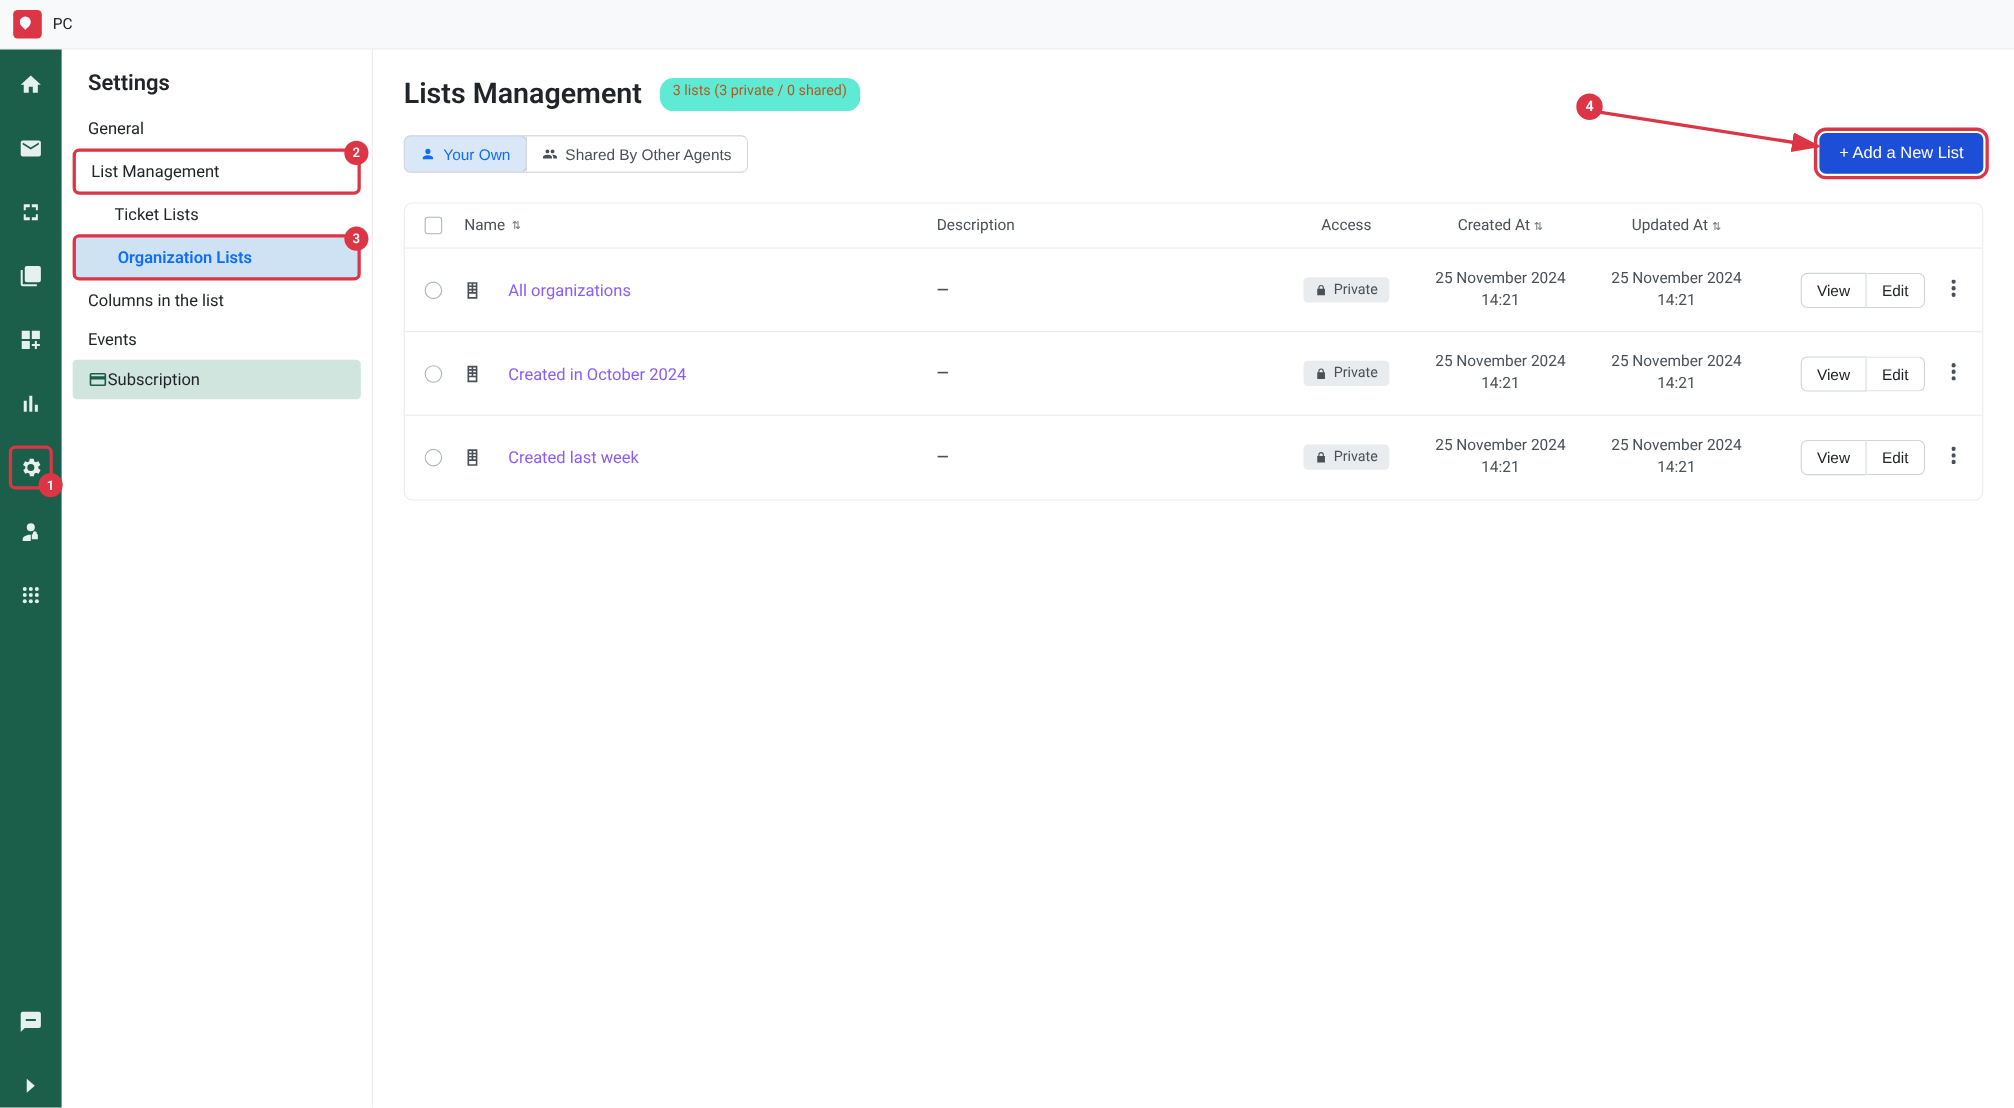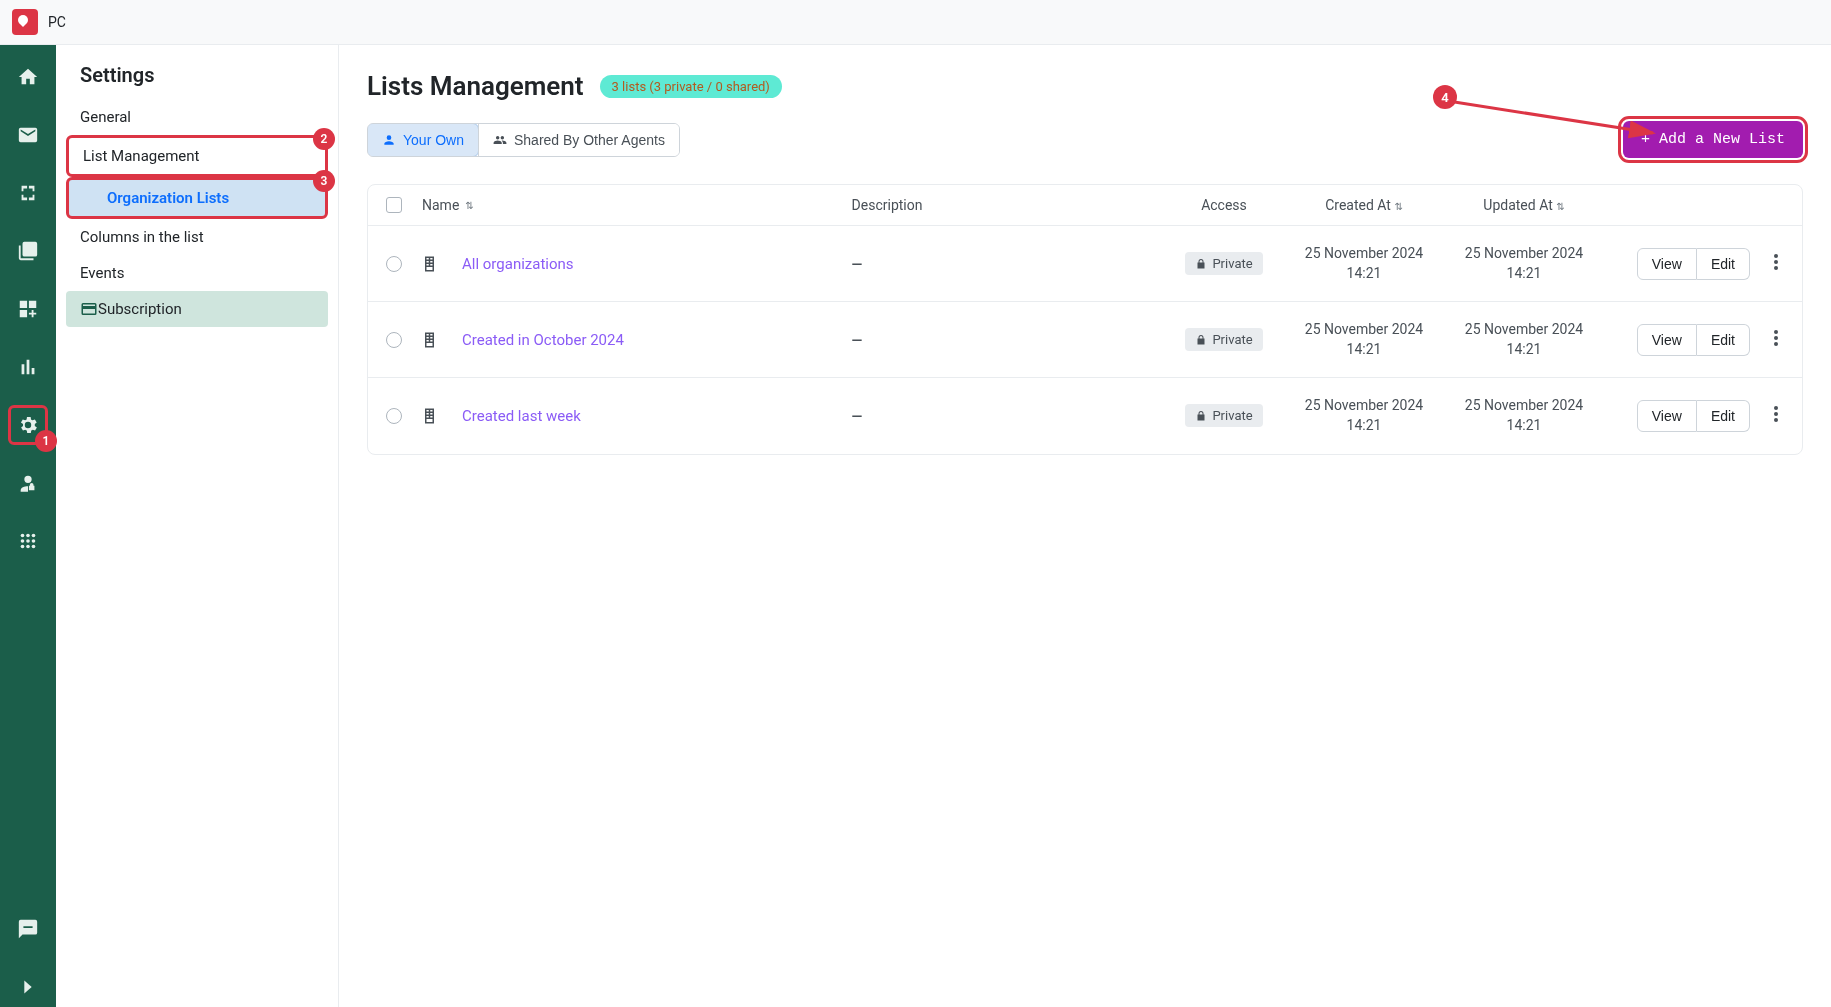--- a/index.html
+++ b/index.html
@@ -27,31 +27,31 @@
 .settings-title { font-size: 20px; font-weight: 600; padding: 0 14px 12px 14px; }
 .nav-link { padding: 9px 14px; font-size: 15px; color: #212529; cursor: pointer; border-radius: 4px; position: relative; }
 .nav-link.sub { padding-left: 38px; }
 .nav-link.highlight { border: 3px solid #dc3545; border-radius: 6px; }
 .nav-link.active-sub { background: #cfe2f3; color: #0d6efd; font-weight: 600; }
 .nav-link.subs { background: #cfe5dd; display: flex; align-items: center; gap: 0; }
 .nav-link .annot { position: absolute; width: 22px; height: 22px; background: #dc3545; color: #fff; border-radius: 50%; display: flex; align-items: center; justify-content: center; font-size: 12px; font-weight: 600; right: -10px; top: -10px; }
 
 
 .main { flex: 1; padding: 26px 28px; overflow-y: auto; }
-.main-header { display: flex; align-items: center; gap: 16px; margin-bottom: 20px; }
+.main-header { display: flex; gap: 16px; margin-bottom: 20px; }
 .main-title { font-size: 26px; font-weight: 600; }
 .badge-summary { background: #5eead4; color: #b35a1f; padding: 4px 12px; border-radius: 12px; font-size: 13px; }
 
 .toolbar-row { display: flex; align-items: center; margin-bottom: 26px; position: relative; }
 .seg-group { display: flex; border: 1px solid #ced4da; border-radius: 6px; overflow: hidden; }
 .seg-btn { padding: 8px 14px; font-size: 14px; background: #fff; border: none; cursor: pointer; display: flex; align-items: center; gap: 7px; color: #495057; }
 .seg-btn.active { background: #d9e7f7; color: #0d6efd; border: 1px solid #aac8ea; border-radius: 6px; margin: -1px; }
 .seg-btn + .seg-btn { border-left: 1px solid #ced4da; align-items: center; }
 .toolbar-spacer { flex: 1; }
-.btn-primary { background: #a21caf; color: #fff; border: none; padding: 10px 18px; border-radius: 6px; font-size: 15px; cursor: pointer; font-family: Liberation Mono, monospace; }
+.btn-primary { background: #1d4ed8; color: #fff; border: none; padding: 10px 18px; border-radius: 6px; font-size: 15px; cursor: pointer; }
 .btn-primary.hl { outline: 3px solid #dc3545; outline-offset: 2px; border-radius: 6px; }
 
 
 .arrow-wrap { position: absolute; right: 140px; top: -28px; pointer-events: none; }
 .arrow-circle { width: 24px; height: 24px; background: #dc3545; color: #fff; border-radius: 50%; display: flex; align-items: center; justify-content: center; font-size: 13px; font-weight: 600; position: absolute; left: -10px; top: -8px; }
 
 
 .table { width: 100%; border: 1px solid #e9ecef; border-radius: 8px; overflow: hidden; }
 .thead { display: flex; align-items: center; padding: 12px 18px; font-size: 14px; color: #495057; border-bottom: 1px solid #e9ecef; }
 .col-check { width: 36px; }
@@ -158,20 +158,21 @@
       </div>
   </div>
 
   <div class="settings-sidebar">
     <div class="settings-title">Settings</div>
     <div class="nav-link">General</div>
     <div class="nav-link highlight">
       <span>List Management</span>
       <div class="annot">2</div>
     </div>
+    <div class="nav-link sub">Ticket Lists</div>
     <div class="nav-link sub active-sub highlight">
       <span>Organization Lists</span>
       <div class="annot">3</div>
     </div>
     <div class="nav-link">Columns in the list</div>
     <div class="nav-link">Events</div>
     <div class="nav-link subs">
       <svg width="18" height="18" viewBox="0 0 24 24" fill="#1b5e4a">
           <path d="M20 4H4a2 2 0 00-2 2v12a2 2 0 002 2h16a2 2 0 002-2V6a2 2 0 00-2-2zm0 14H4v-6h16v6zm0-10H4V6h16v2z"></path>
         </svg>

